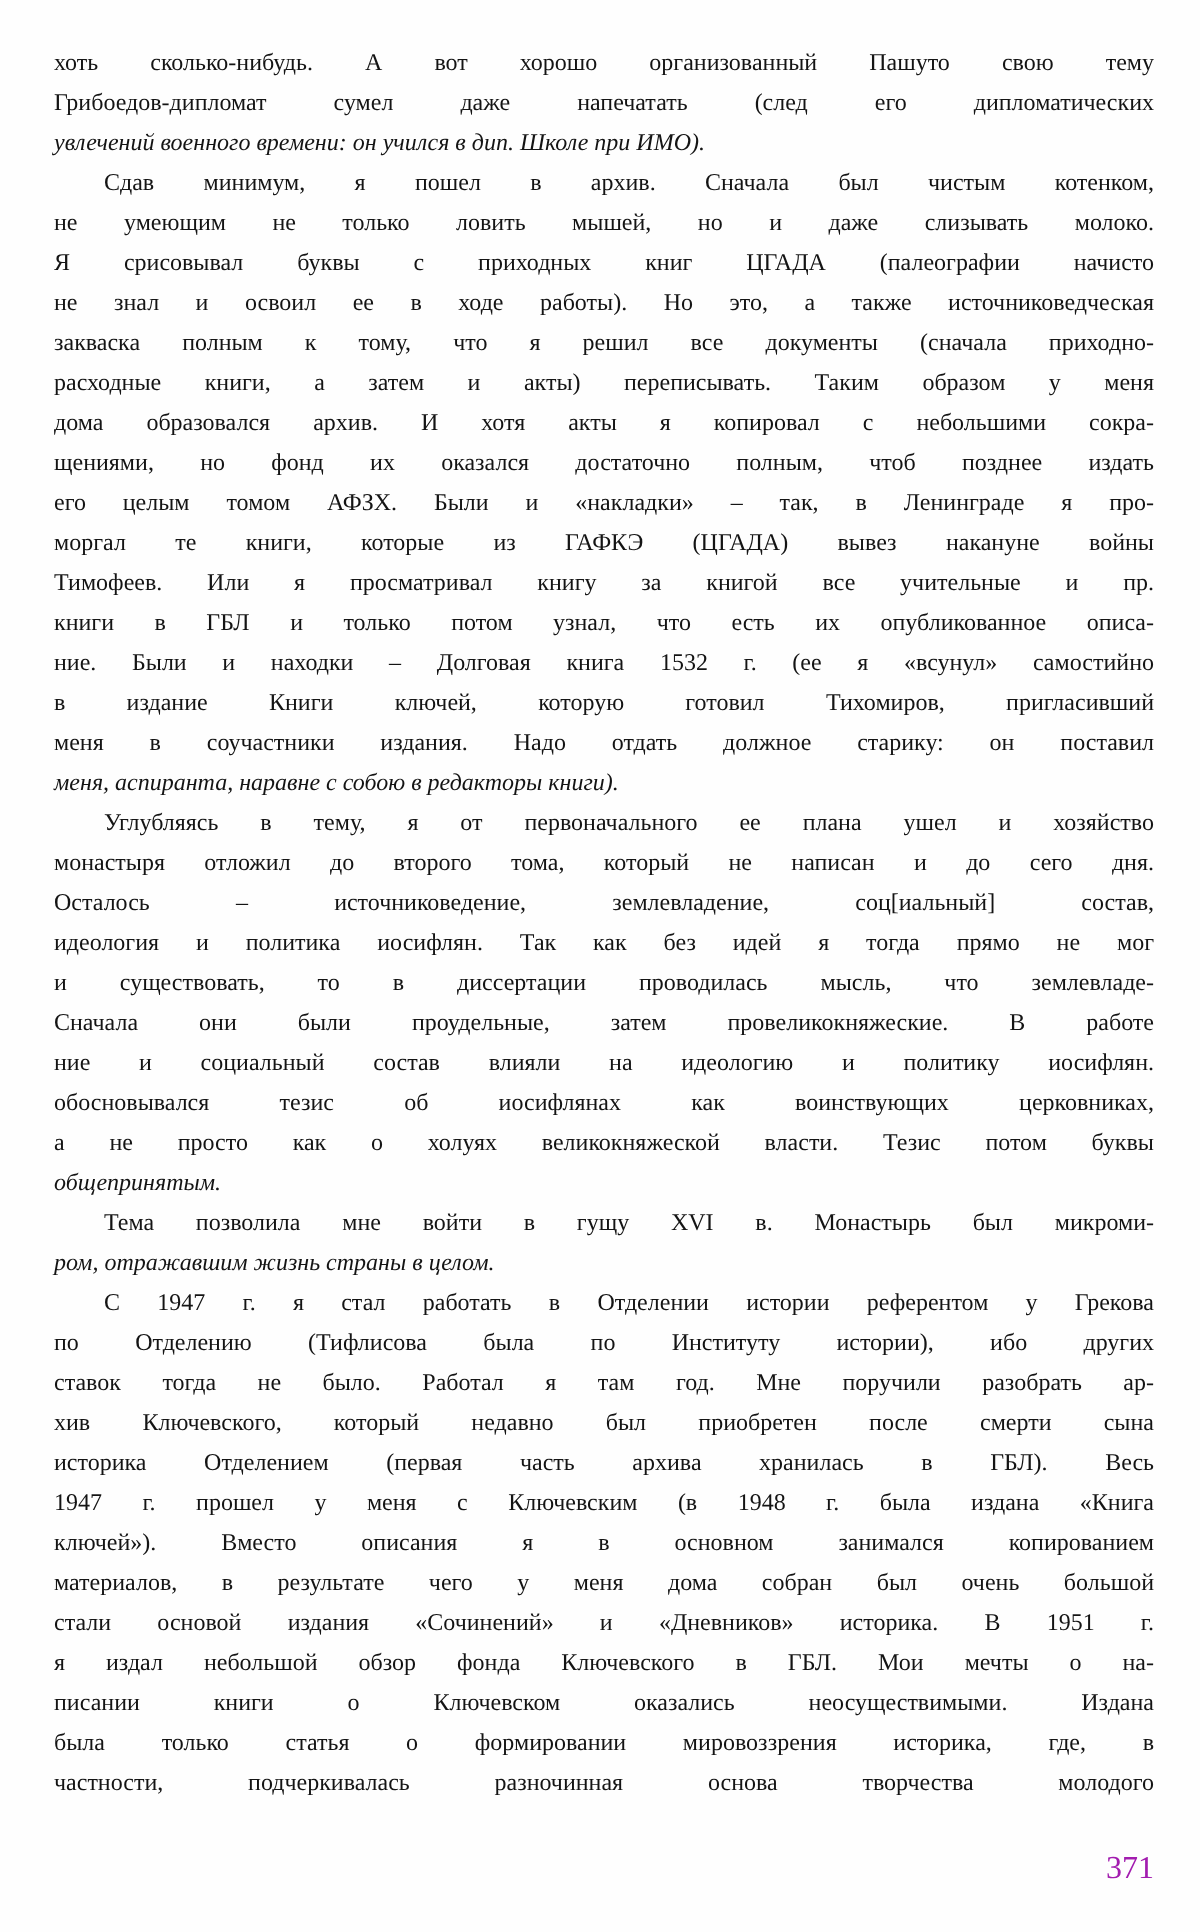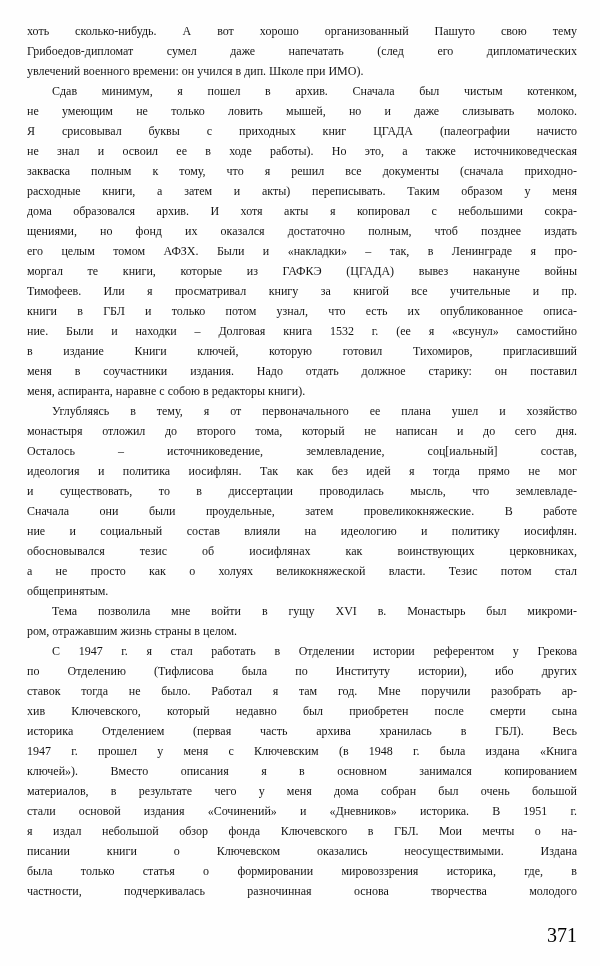--- a/index.html
+++ b/index.html
@@ -24,32 +24,33 @@
     font-family: "Liberation Serif", "DejaVu Serif", serif;
     font-size: 12px;
     line-height: 20px;
     color: #141414;
     text-align: justify;
     text-align-last: justify;
     text-justify: inter-word;
   }
   .line.end {
     text-align-last: left;
+    font-style: italic;
   }
   .line.indent {
     text-indent: 25px;
   }
   .folio {
     position: absolute;
     top: 925px;
     right: 23px;
     font-family: "Liberation Serif", "DejaVu Serif", serif;
-    font-size: 20px;
+    font-size: 16px;
     line-height: 20px;
-    color: #000000;
+    color: #a21caf;
   }
 </style>
 </head>
 <body>
 
 <div class="sheet">
   <div class="text-block">
       <div class="line">хоть сколько-нибудь. А вот хорошо организованный Пашуто свою тему</div>
       <div class="line">Грибоедов-дипломат сумел даже напечатать (след его дипломатических</div>
       <div class="line end">увлечений военного времени: он учился в дип. Школе при ИМО).</div>
@@ -70,21 +71,21 @@
       <div class="line">меня в соучастники издания. Надо отдать должное старику: он поставил</div>
       <div class="line end">меня, аспиранта, наравне с собою в редакторы книги).</div>
       <div class="line indent">Углубляясь в тему, я от первоначального ее плана ушел и хозяйство</div>
       <div class="line">монастыря отложил до второго тома, который не написан и до сего дня.</div>
       <div class="line">Осталось – источниковедение, землевладение, соц[иальный] состав,</div>
       <div class="line">идеология и политика иосифлян. Так как без идей я тогда прямо не мог</div>
       <div class="line">и существовать, то в диссертации проводилась мысль, что землевладе-</div>
       <div class="line">Сначала они были проудельные, затем провеликокняжеские. В работе</div>
       <div class="line">ние и социальный состав влияли на идеологию и политику иосифлян.</div>
       <div class="line">обосновывался тезис об иосифлянах как воинствующих церковниках,</div>
-      <div class="line">а не просто как о холуях великокняжеской власти. Тезис потом стал</div>
+      <div class="line">а не просто как о холуях великокняжеской власти. Тезис потом буквы</div>
       <div class="line end">общепринятым.</div>
       <div class="line indent">Тема позволила мне войти в гущу XVI в. Монастырь был микроми-</div>
       <div class="line end">ром, отражавшим жизнь страны в целом.</div>
       <div class="line indent">С 1947 г. я стал работать в Отделении истории референтом у Грекова</div>
       <div class="line">по Отделению (Тифлисова была по Институту истории), ибо других</div>
       <div class="line">ставок тогда не было. Работал я там год. Мне поручили разобрать ар-</div>
       <div class="line">хив Ключевского, который недавно был приобретен после смерти сына</div>
       <div class="line">историка Отделением (первая часть архива хранилась в ГБЛ). Весь</div>
       <div class="line">1947 г. прошел у меня с Ключевским (в 1948 г. была издана «Книга</div>
       <div class="line">ключей»). Вместо описания я в основном занимался копированием</div>

